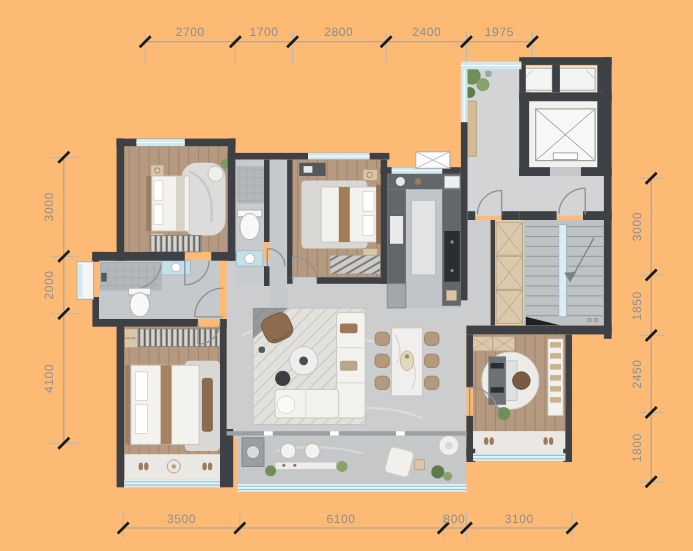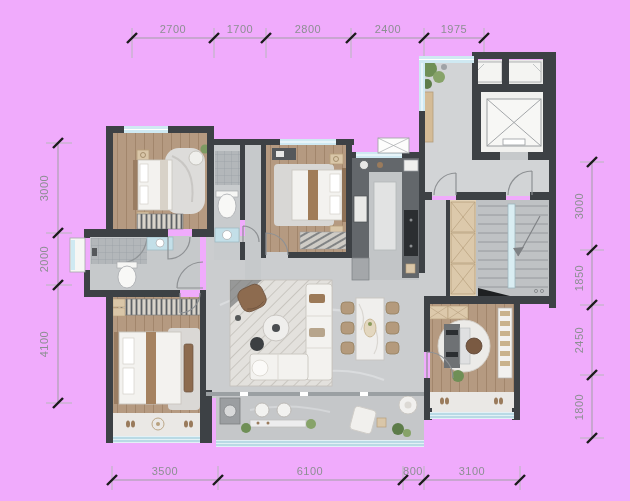--- a/index.html
+++ b/index.html
@@ -1,16 +1,16 @@
 <!DOCTYPE html>
 <html><head>
 <meta charset="utf-8">
 <style>
   html,body{margin:0;padding:0;background:#ffffff;}
-  .stage{position:relative;width:630px;height:501px;background:#f0abfc;overflow:hidden;
+  .stage{position:relative;width:630px;height:501px;background:#fdba74;overflow:hidden;
          font-family:"Liberation Sans", sans-serif;}
   svg{position:absolute;left:0;top:0;}
   text{font-family:"Liberation Sans", sans-serif;font-size:11px;fill:#8c8f92;}
   .dimlab{letter-spacing:0.5px;}
 </style>
 </head>
 <body>
 
 <div class="stage">
 <svg width="630" height="501" viewBox="0 0 630 501">

